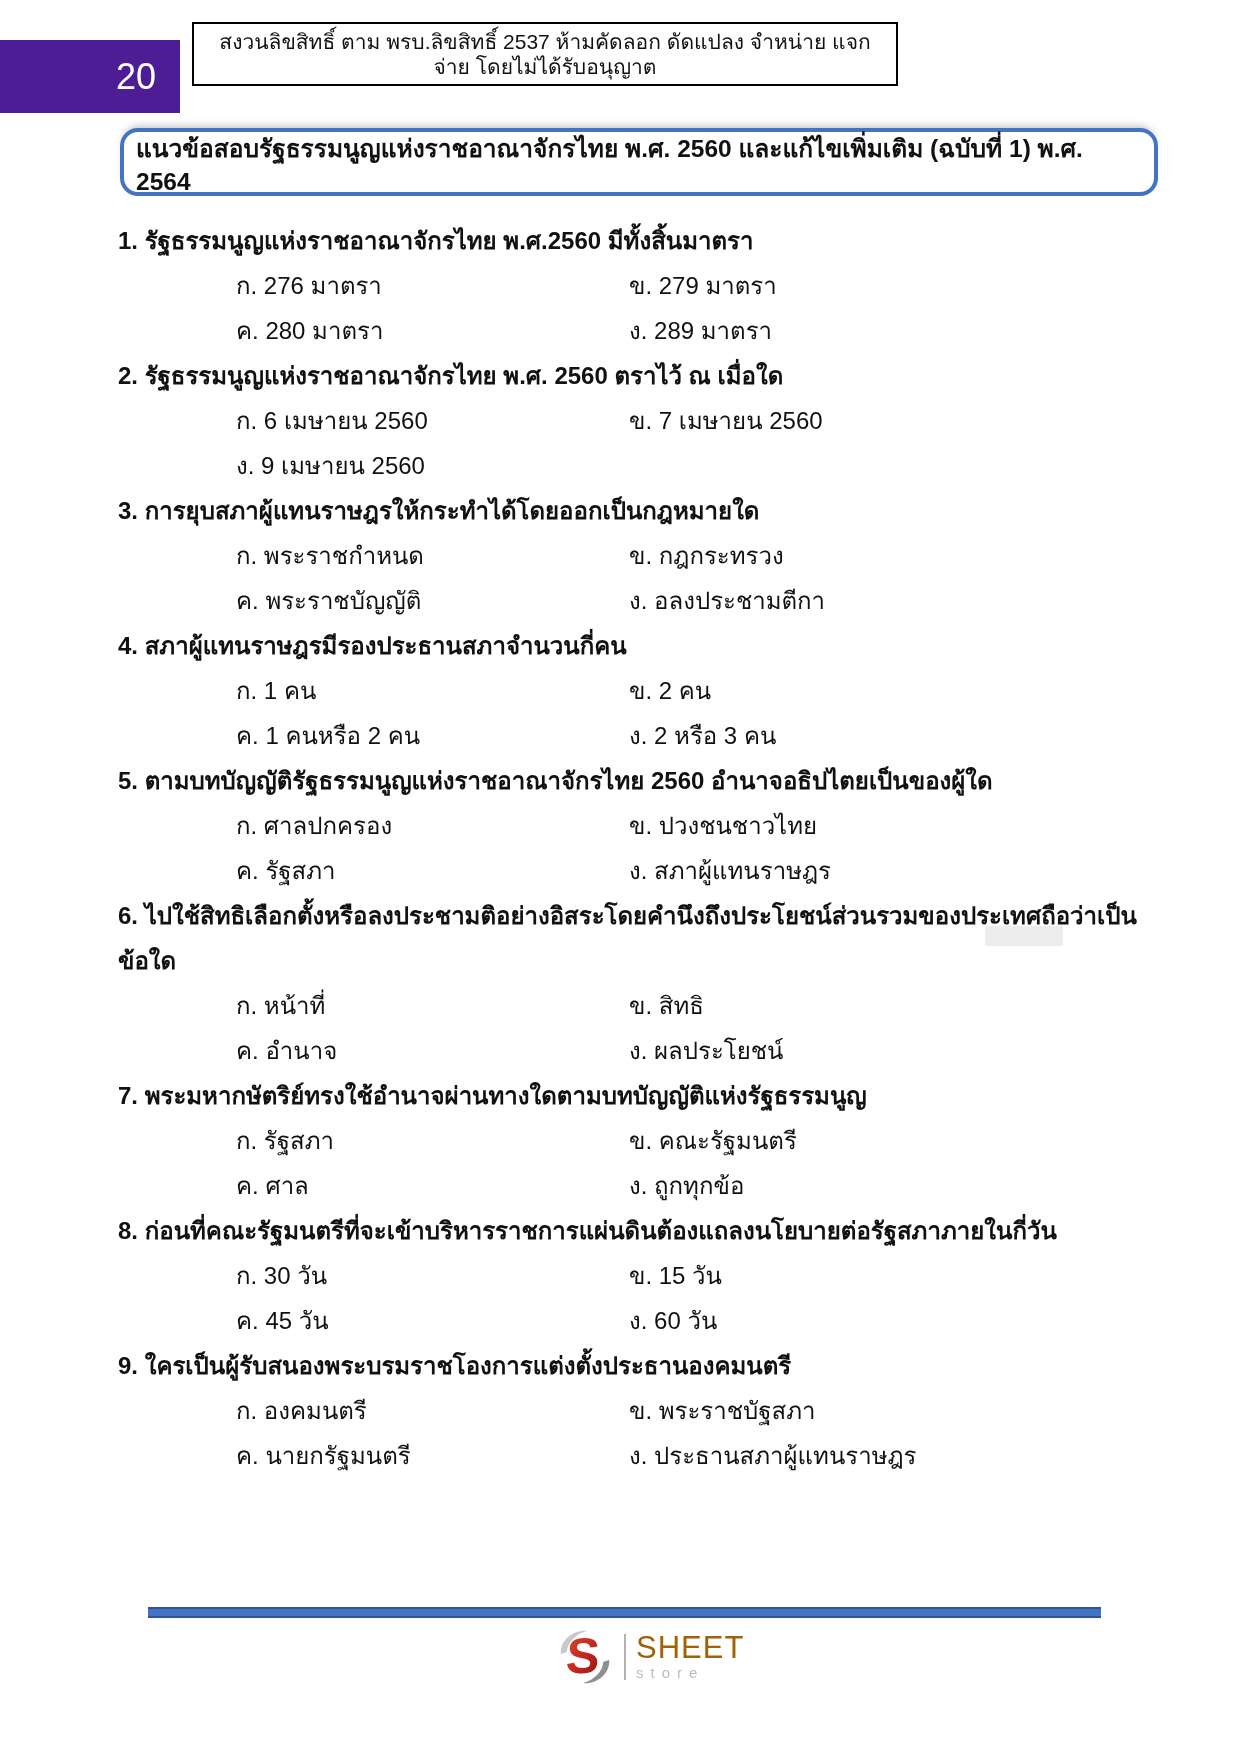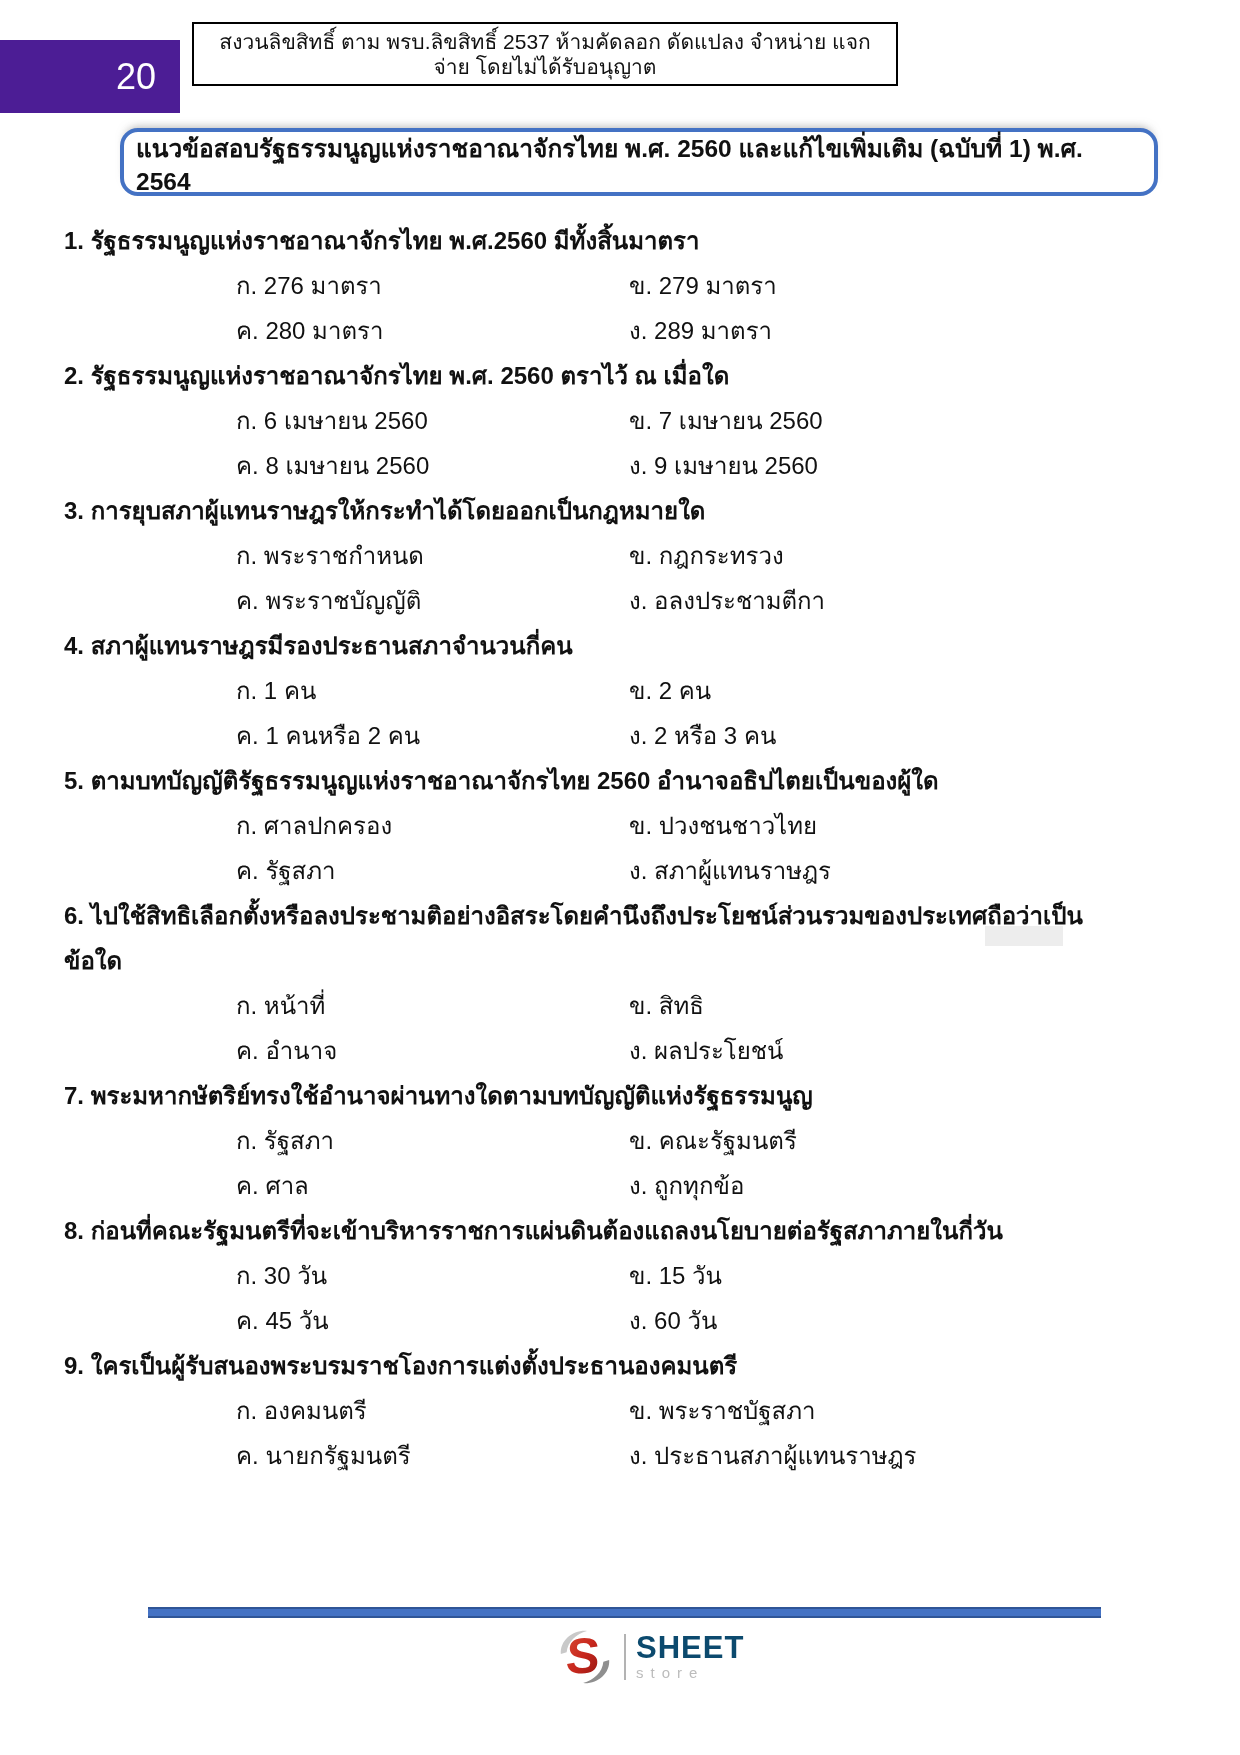--- a/index.html
+++ b/index.html
@@ -30,21 +30,21 @@
     background:#fff; border:4px solid #4472C4; border-radius:18px;
     display:flex; align-items:center; justify-content:center;
     font-size:24.5px; font-weight:bold; text-align:left; padding:0 12px;
     box-shadow:0 -6px 8px -5px rgba(120,120,120,0.55);
   }
 
   
   .questions { position:absolute; left:0; top:218px; width:1240px; }
   .q-heading, .q-heading2 {
     height:45px; display:flex; align-items:center;
-    padding-left:64px; padding-right:90px;
+    padding-left:118px; padding-right:90px;
     font-weight:bold; font-size:24px; white-space:nowrap;
   }
   .q-heading2:empty { display:none; }
   .q-row {
     height:45px; display:flex; align-items:center;
     padding-left:236px; font-size:24px;gap:28px;
   }
   .q-cell1 { width:365px; }
   .q-cell2 { flex:1; }
 
@@ -59,21 +59,21 @@
     position:absolute; left:148px; top:1607px; width:953px; height:11px;
     background:#4472C4; border-top:2px solid #2F5597; border-bottom:2px solid #2F5597;
   }
   .footer-logo {
     position:absolute; left:556px; top:1626px; height:62px;
     display:flex; align-items:center; gap:10px;
   }
   .logo-icon { width:58px; height:58px; position:relative; }
   .logo-divider { width:2px; height:46px; background:#b3b3b3; }
   .logo-text { display:flex; flex-direction:column; justify-content:center; }
-  .logo-brand { font-size:31px; font-weight:bold; color:#0c4a6e; letter-spacing:1px; line-height:1.0; }
+  .logo-brand { font-size:31px; font-weight:normal; color:#a16207; letter-spacing:1px; line-height:1.0; }
   .logo-sub { font-size:15px; color:#bcbcbc; letter-spacing:7px; line-height:1.1; margin-top:2px; }
 </style>
 </head>
 <body>
 
 <div class="page">
 
   <div class="page-number-box">
     <span>20</span>
   </div>
@@ -101,21 +101,20 @@
   </div>
 
   <div class="question">
     <div class="q-heading">2. รัฐธรรมนูญแห่งราชอาณาจักรไทย พ.ศ. 2560 ตราไว้ ณ เมื่อใด</div>
 
     <div class="q-row">
       <div class="q-cell1">ก. 6 เมษายน 2560</div>
       <div class="q-cell2">ข. 7 เมษายน 2560</div>
     </div>
     <div class="q-row">
-      <div class="q-cell1">ค. 8 เมษายน 2560</div>
       <div class="q-cell2">ง. 9 เมษายน 2560</div>
     </div>
   </div>
 
   <div class="question">
     <div class="q-heading">3. การยุบสภาผู้แทนราษฎรให้กระทำได้โดยออกเป็นกฎหมายใด</div>
 
     <div class="q-row">
       <div class="q-cell1">ก. พระราชกำหนด</div>
       <div class="q-cell2">ข. กฎกระทรวง</div>

